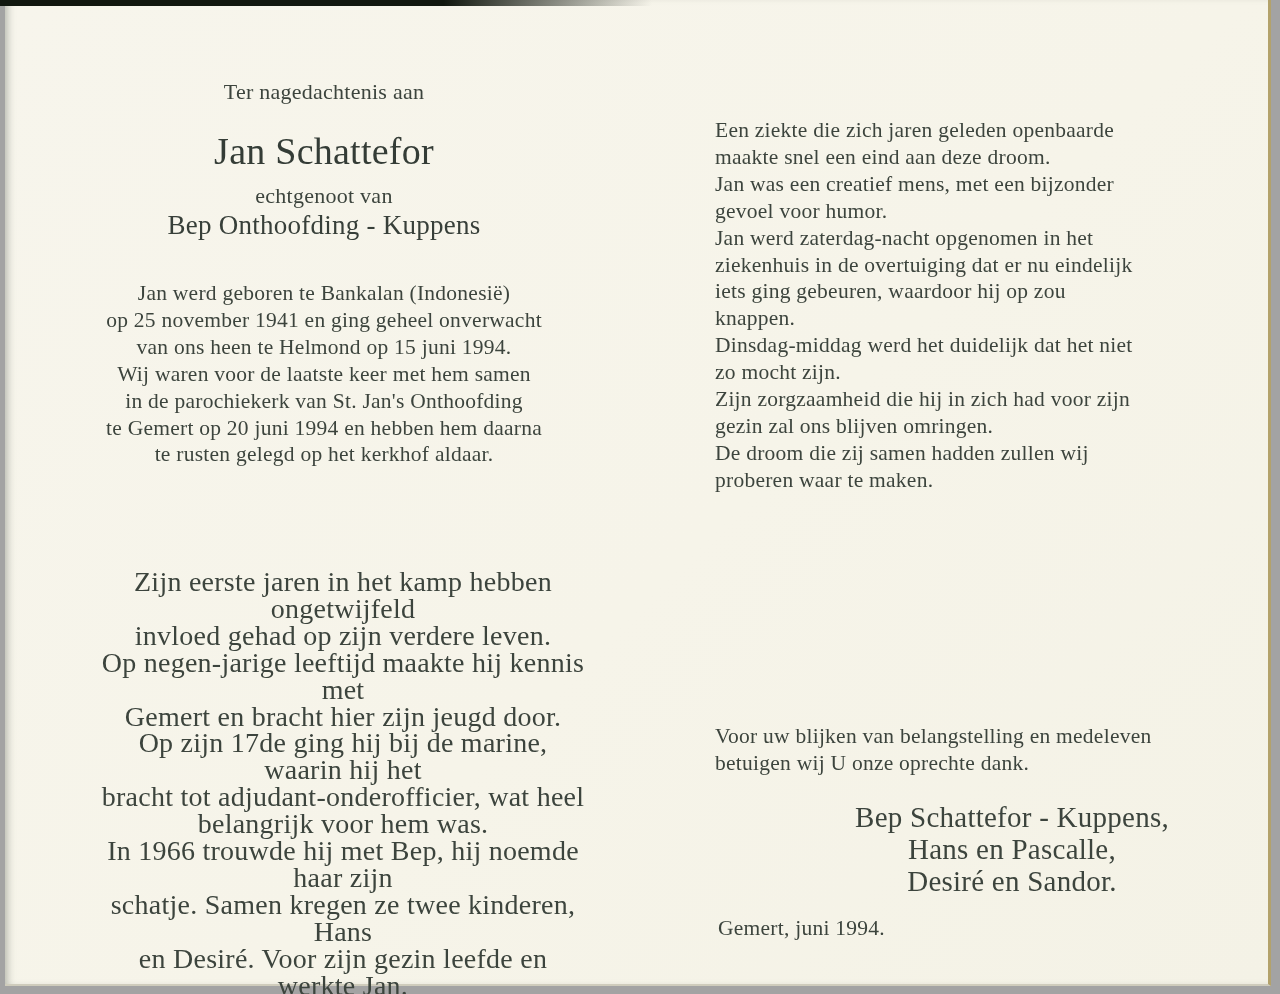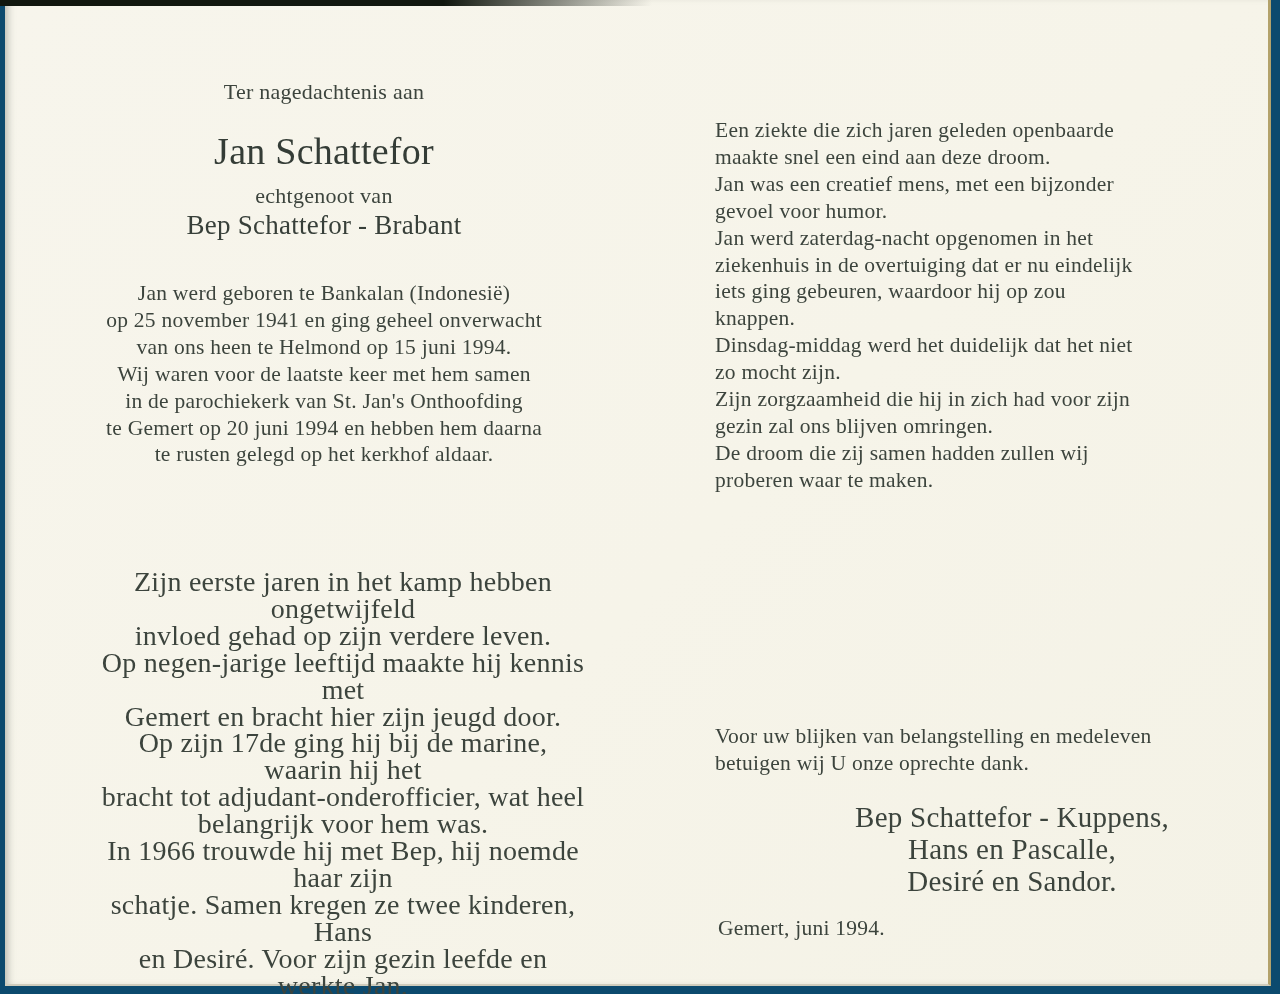--- a/index.html
+++ b/index.html
@@ -4,21 +4,21 @@
 <style>
   html, body {
     margin: 0;
     padding: 0;
     background: #141a13;
   }
   .scan {
     position: relative;
     width: 1280px;
     height: 994px;
-    background: #0c4a6e;
+    background: #a3a3a3;
     overflow: hidden;
     font-family: "Liberation Serif", "DejaVu Serif", serif;
     color: #3c443d;
   }
   .paper {
     position: absolute;
     left: 5px;
     top: 0;
     width: 1263px;
     height: 984px;
@@ -66,21 +66,21 @@
 </head>
 <body>
 
 <div class="scan">
   <div class="paper">
 
     <div class="left-col-anchor">
       <div class="block centered memorial-label">Ter nagedachtenis aan</div>
       <div class="block centered deceased-name">Jan Schattefor</div>
       <div class="block centered relation-label">echtgenoot van</div>
-      <div class="block centered spouse-name">Bep Schattefor - Brabant</div>
+      <div class="block centered spouse-name">Bep Onthoofding - Kuppens</div>
       <div class="block centered pre intro-par">Jan werd geboren te Bankalan (Indonesië)
 op 25 november 1941 en ging geheel onverwacht
 van ons heen te Helmond op 15 juni 1994.
 Wij waren voor de laatste keer met hem samen
 in de parochiekerk van St. Jan's Onthoofding
 te Gemert op 20 juni 1994 en hebben hem daarna
 te rusten gelegd op het kerkhof aldaar.</div>
       <div class="block pre bio-par">Zijn eerste jaren in het kamp hebben ongetwijfeld
 invloed gehad op zijn verdere leven.
 Op negen-jarige leeftijd maakte hij kennis met

